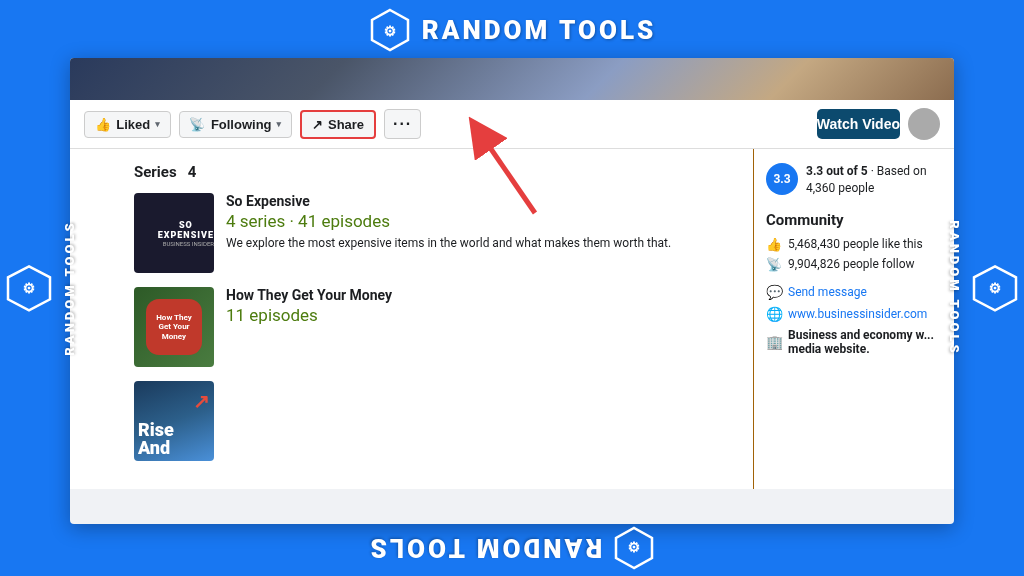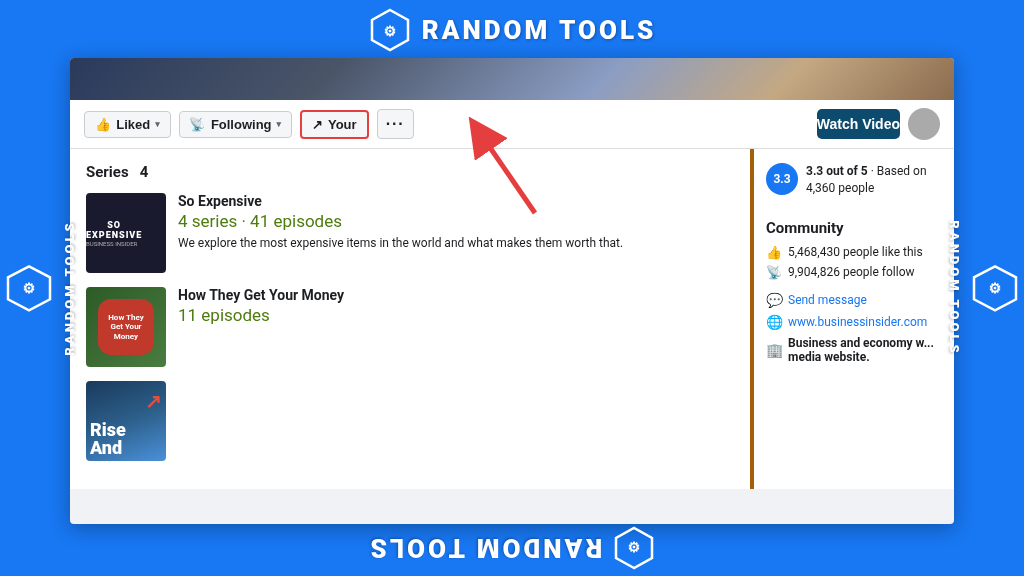--- a/index.html
+++ b/index.html
@@ -176,21 +176,22 @@
     
     .content-area {
       display: flex;
       background: white;
     }
 
     
     .left-content {
       flex: 1;
       padding: 14px 16px;
-      border-right: 4px solid #a16207;
+      border-right: 1px solid #a16207;
+      margin-left: 48px;
     }
 
     .series-header {
       font-size: 15px;
       font-weight: 700;
       color: #1c1e21;
       margin-bottom: 12px;
     }
     .series-count {
       font-weight: 400;
@@ -208,21 +209,21 @@
       height: 80px;
       border-radius: 4px;
       flex-shrink: 0;
       overflow: hidden;
       position: relative;
     }
     .thumb-so-expensive {
       background: #1a1a2e;
       display: flex;
       flex-direction: column;
-      align-items: flex-start;
+      align-items: flex-end;
       justify-content: center;
     }
     .thumb-so-expensive .thumb-title {
       font-size: 9px;
       font-weight: 900;
       color: white;
       text-align: center;
       letter-spacing: 1px;
     }
     .thumb-so-expensive .thumb-subtitle {
@@ -298,21 +299,21 @@
     .right-sidebar {
       width: 200px;
       padding: 14px 12px;
       flex-shrink: 0;
     }
 
     .rating-row {
       display: flex;
       align-items: flex-start;
       gap: 8px;
-      margin-bottom: 22px;
+      margin-bottom: 14px;
     }
     .rating-circle {
       width: 32px; height: 32px;
       border-radius: 50%;
       background: #1877f2;
       color: white;
       display: flex;
       align-items: center;
       justify-content: center;
       font-size: 12px;
@@ -425,21 +426,21 @@
       <span>Liked</span>
       <span class="chevron">▾</span>
     </button>
     <button class="toolbar-btn">
       <span class="btn-icon">📡</span>
       <span>Following</span>
       <span class="chevron">▾</span>
     </button>
     <button class="toolbar-btn share-btn">
       <span class="btn-icon">↗</span>
-      <span>Your</span>
+      <span>Share</span>
     </button>
     <button class="toolbar-btn dots-btn">
       <span>···</span>
     </button>
 
     <div style="position:absolute; top:55px; left:380px; pointer-events:none; z-index:30;">
       <svg width="110" height="110" viewBox="0 0 110 110">
         <defs>
           <marker id="arrowhead" markerWidth="8" markerHeight="8" refX="4" refY="4" orient="auto">
             <polygon points="0 0, 8 4, 0 8" fill="#e53e3e"></polygon>

